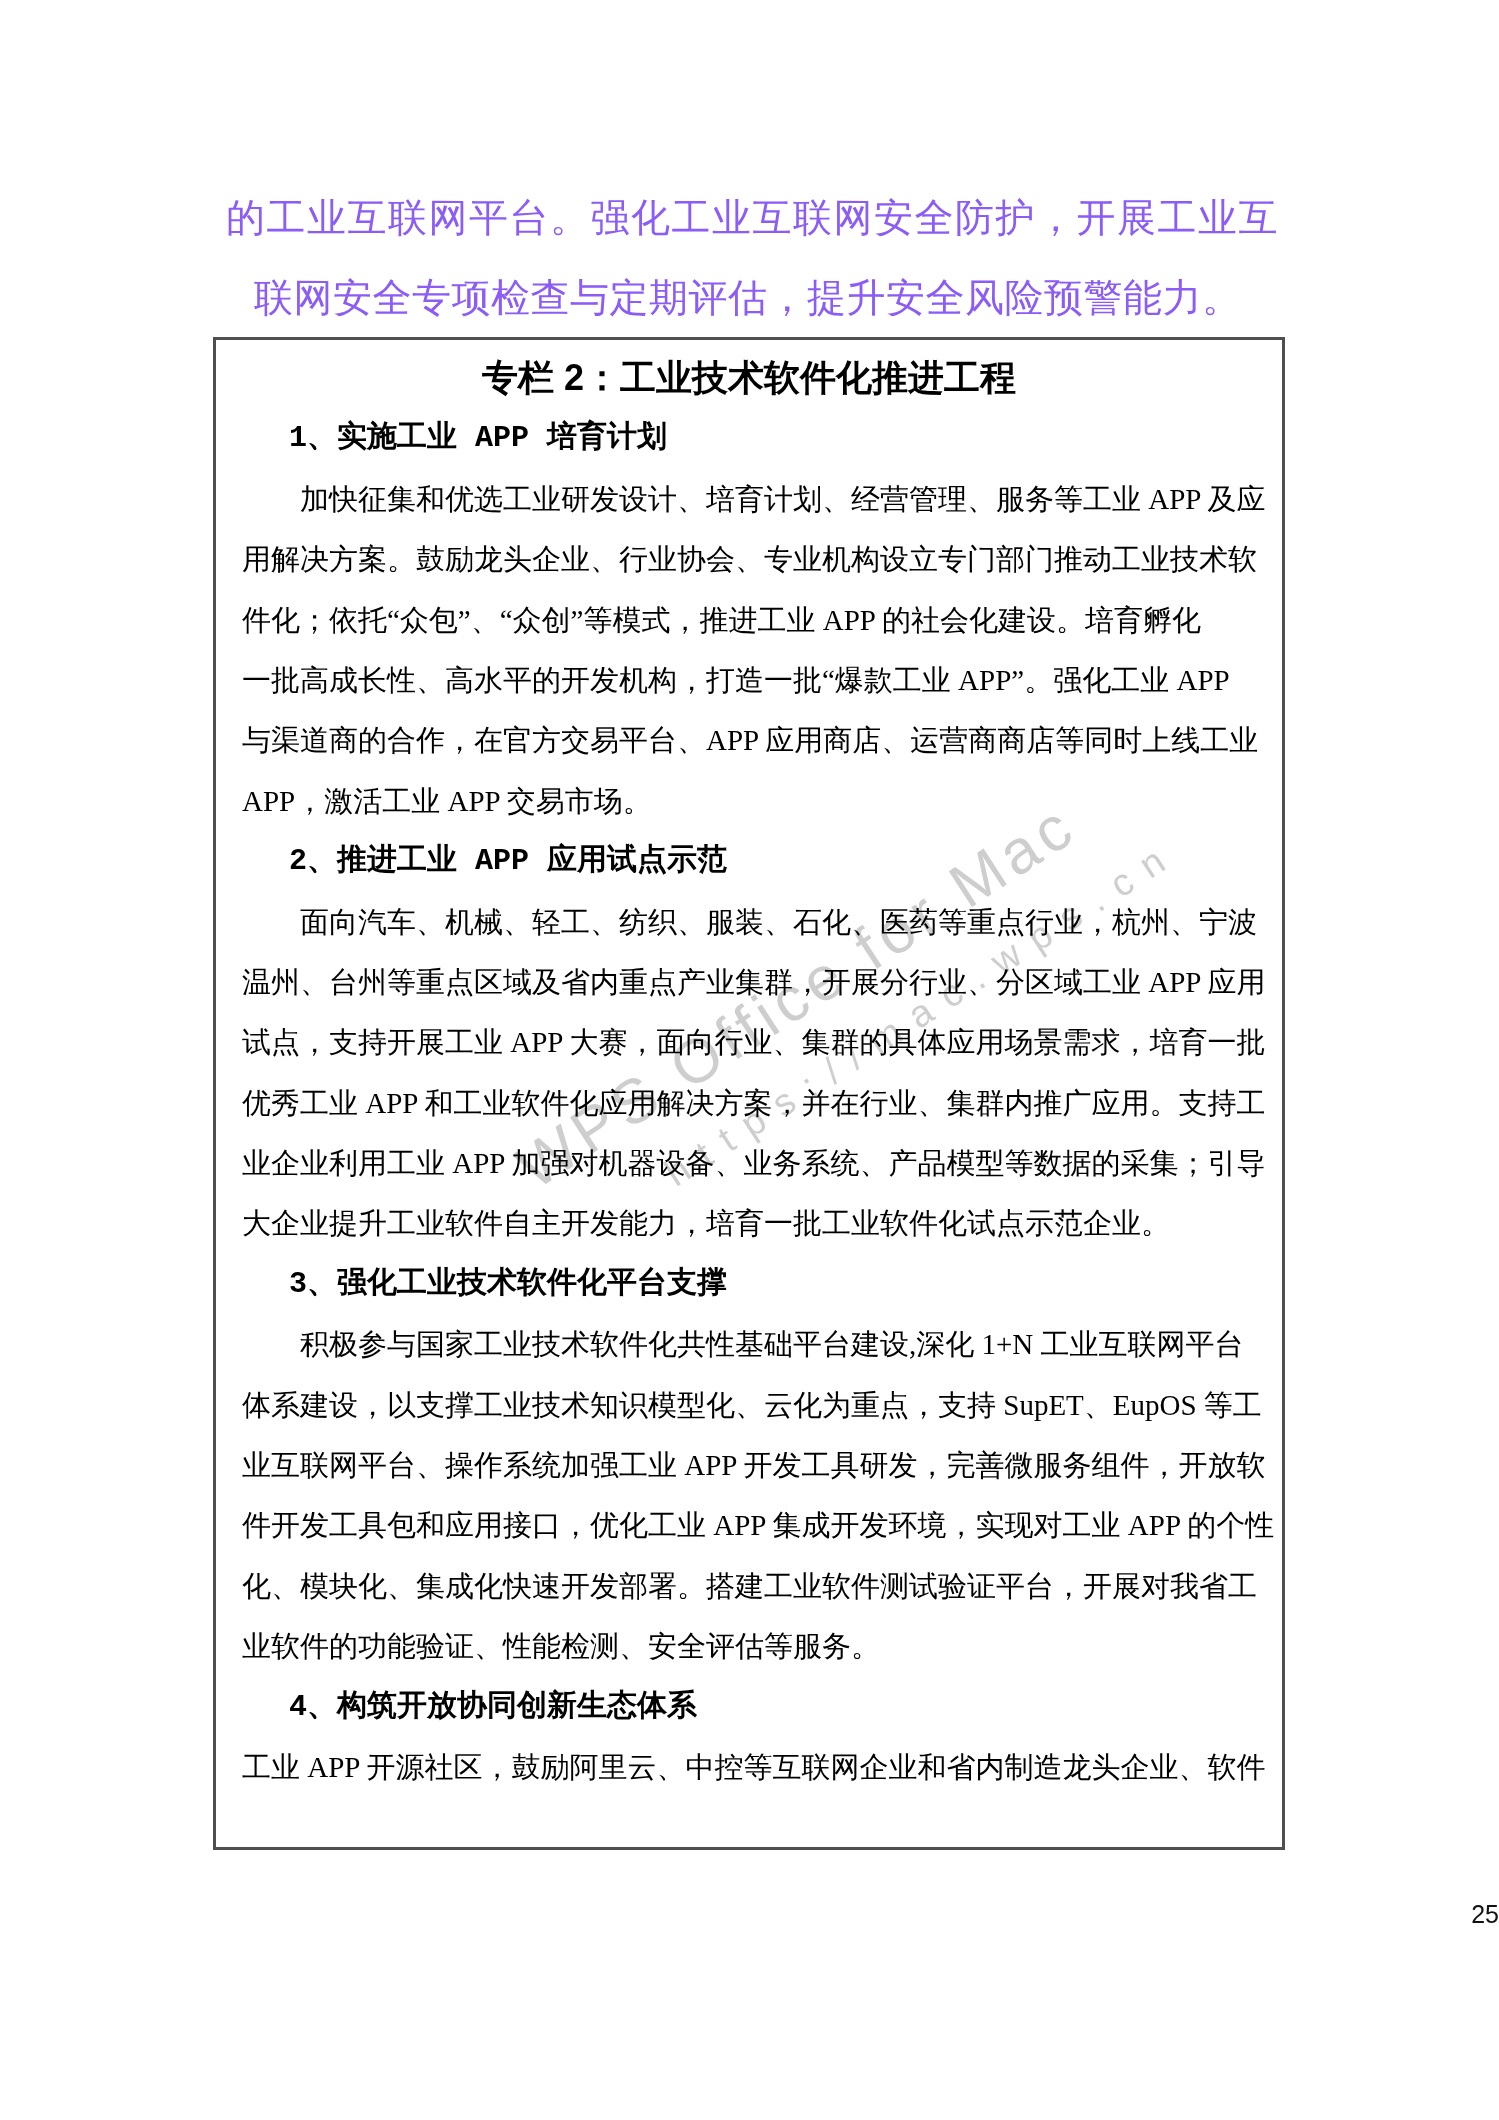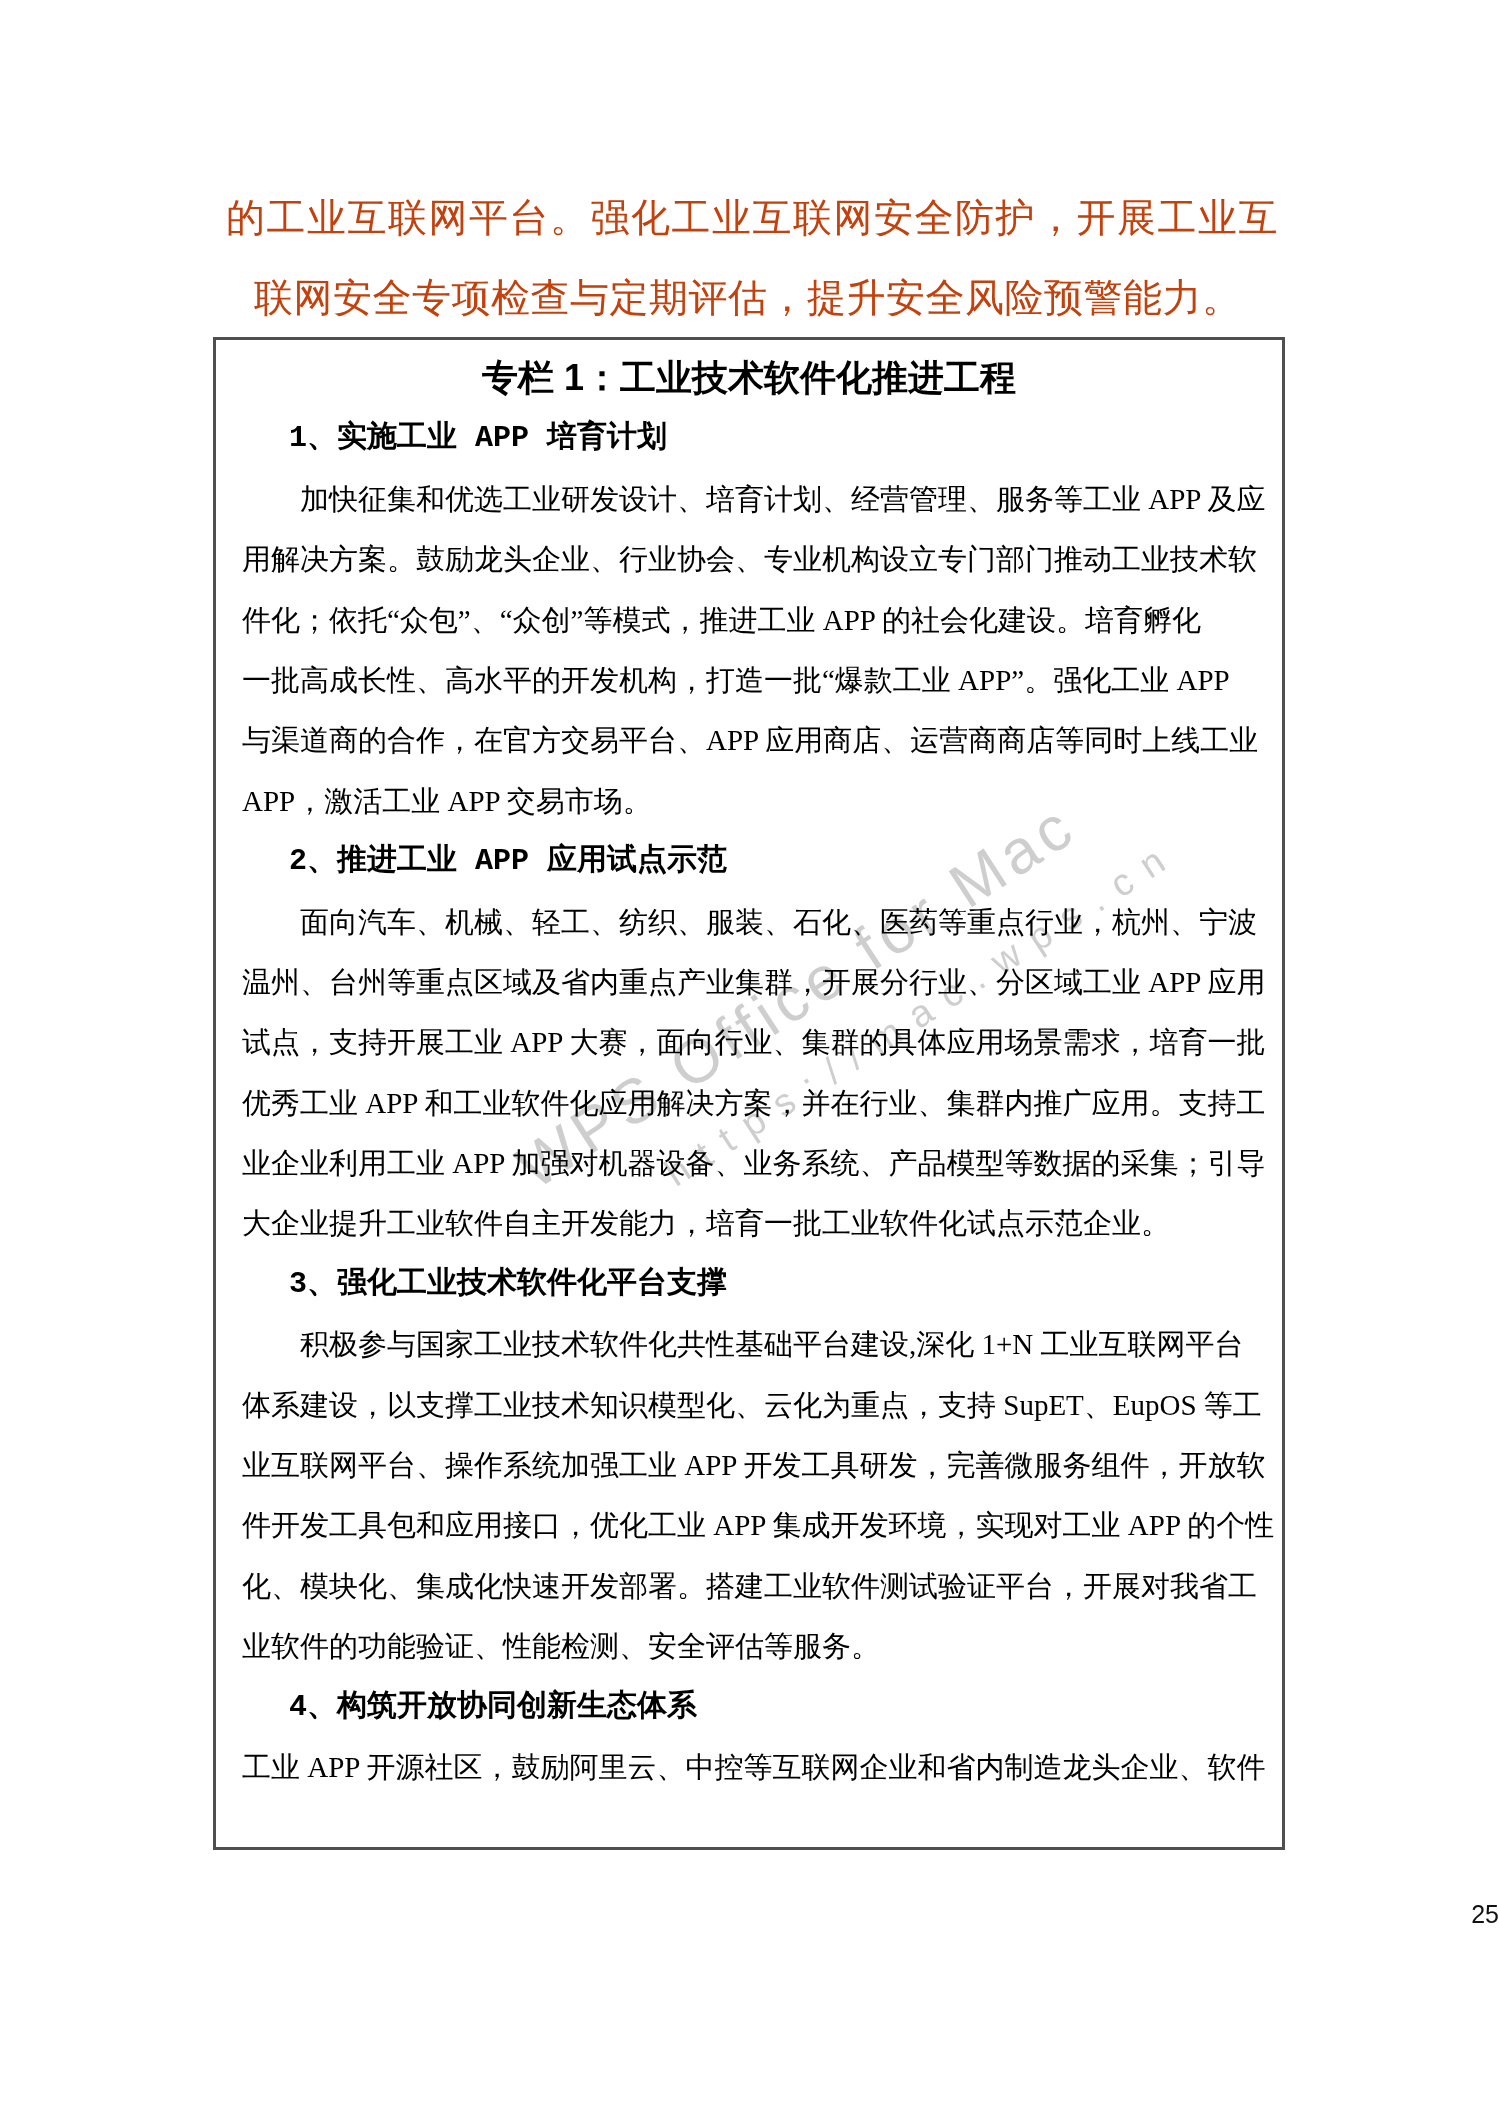--- a/index.html
+++ b/index.html
@@ -19,21 +19,21 @@
     opacity:.85;
     z-index:0;
     white-space:nowrap;
     font-family:"Liberation Sans", sans-serif;
     pointer-events:none;
   }
   .wm-line1{font-size:62px;letter-spacing:6px;}
   .wm-line2{font-size:38px;letter-spacing:16px;margin-top:26px;margin-left:120px;}
   .intro{
     position:absolute;left:226px;top:178px;width:1062px;z-index:1;
-    font-size:39px;color:#c2410c;
+    font-size:39px;color:#8b5cf6;
   }
   .intro-line{height:80px;line-height:80px;white-space:nowrap;}
   .intro-line.l1{letter-spacing:1.5px;}
   .intro-line.l2{letter-spacing:0.5px;margin-left:28px;}
   .column-box{
     position:absolute;left:213px;top:337px;
     width:1072px;height:1513px;
     border:3px solid #4f4f4f;
     box-sizing:border-box;
     padding:8px 26px 0 26px;
@@ -75,21 +75,21 @@
   <div class="wm-line1">WPS Office for Mac</div>
   <div class="wm-line2">https://mac.wps.cn</div>
 </div>
 
 <div class="intro">
   <div class="intro-line l1">的工业互联网平台。强化工业互联网安全防护，开展工业互</div>
   <div class="intro-line l2">联网安全专项检查与定期评估，提升安全风险预警能力。</div>
 </div>
 
 <div class="column-box">
-  <div class="line title">专栏 1：工业技术软件化推进工程</div>
+  <div class="line title">专栏 2：工业技术软件化推进工程</div>
 
   <div class="line heading">1、实施工业 APP 培育计划</div>
   <div class="line body indent">加快征集和优选工业研发设计、培育计划、经营管理、服务等工业 APP 及应</div>
   <div class="line body">用解决方案。鼓励龙头企业、行业协会、专业机构设立专门部门推动工业技术软</div>
   <div class="line body">件化；依托“众包”、“众创”等模式，推进工业 APP 的社会化建设。培育孵化</div>
   <div class="line body">一批高成长性、高水平的开发机构，打造一批“爆款工业 APP”。强化工业 APP</div>
   <div class="line body">与渠道商的合作，在官方交易平台、APP 应用商店、运营商商店等同时上线工业</div>
   <div class="line body">APP，激活工业 APP 交易市场。</div>
 
   <div class="line heading">2、推进工业 APP 应用试点示范</div>

